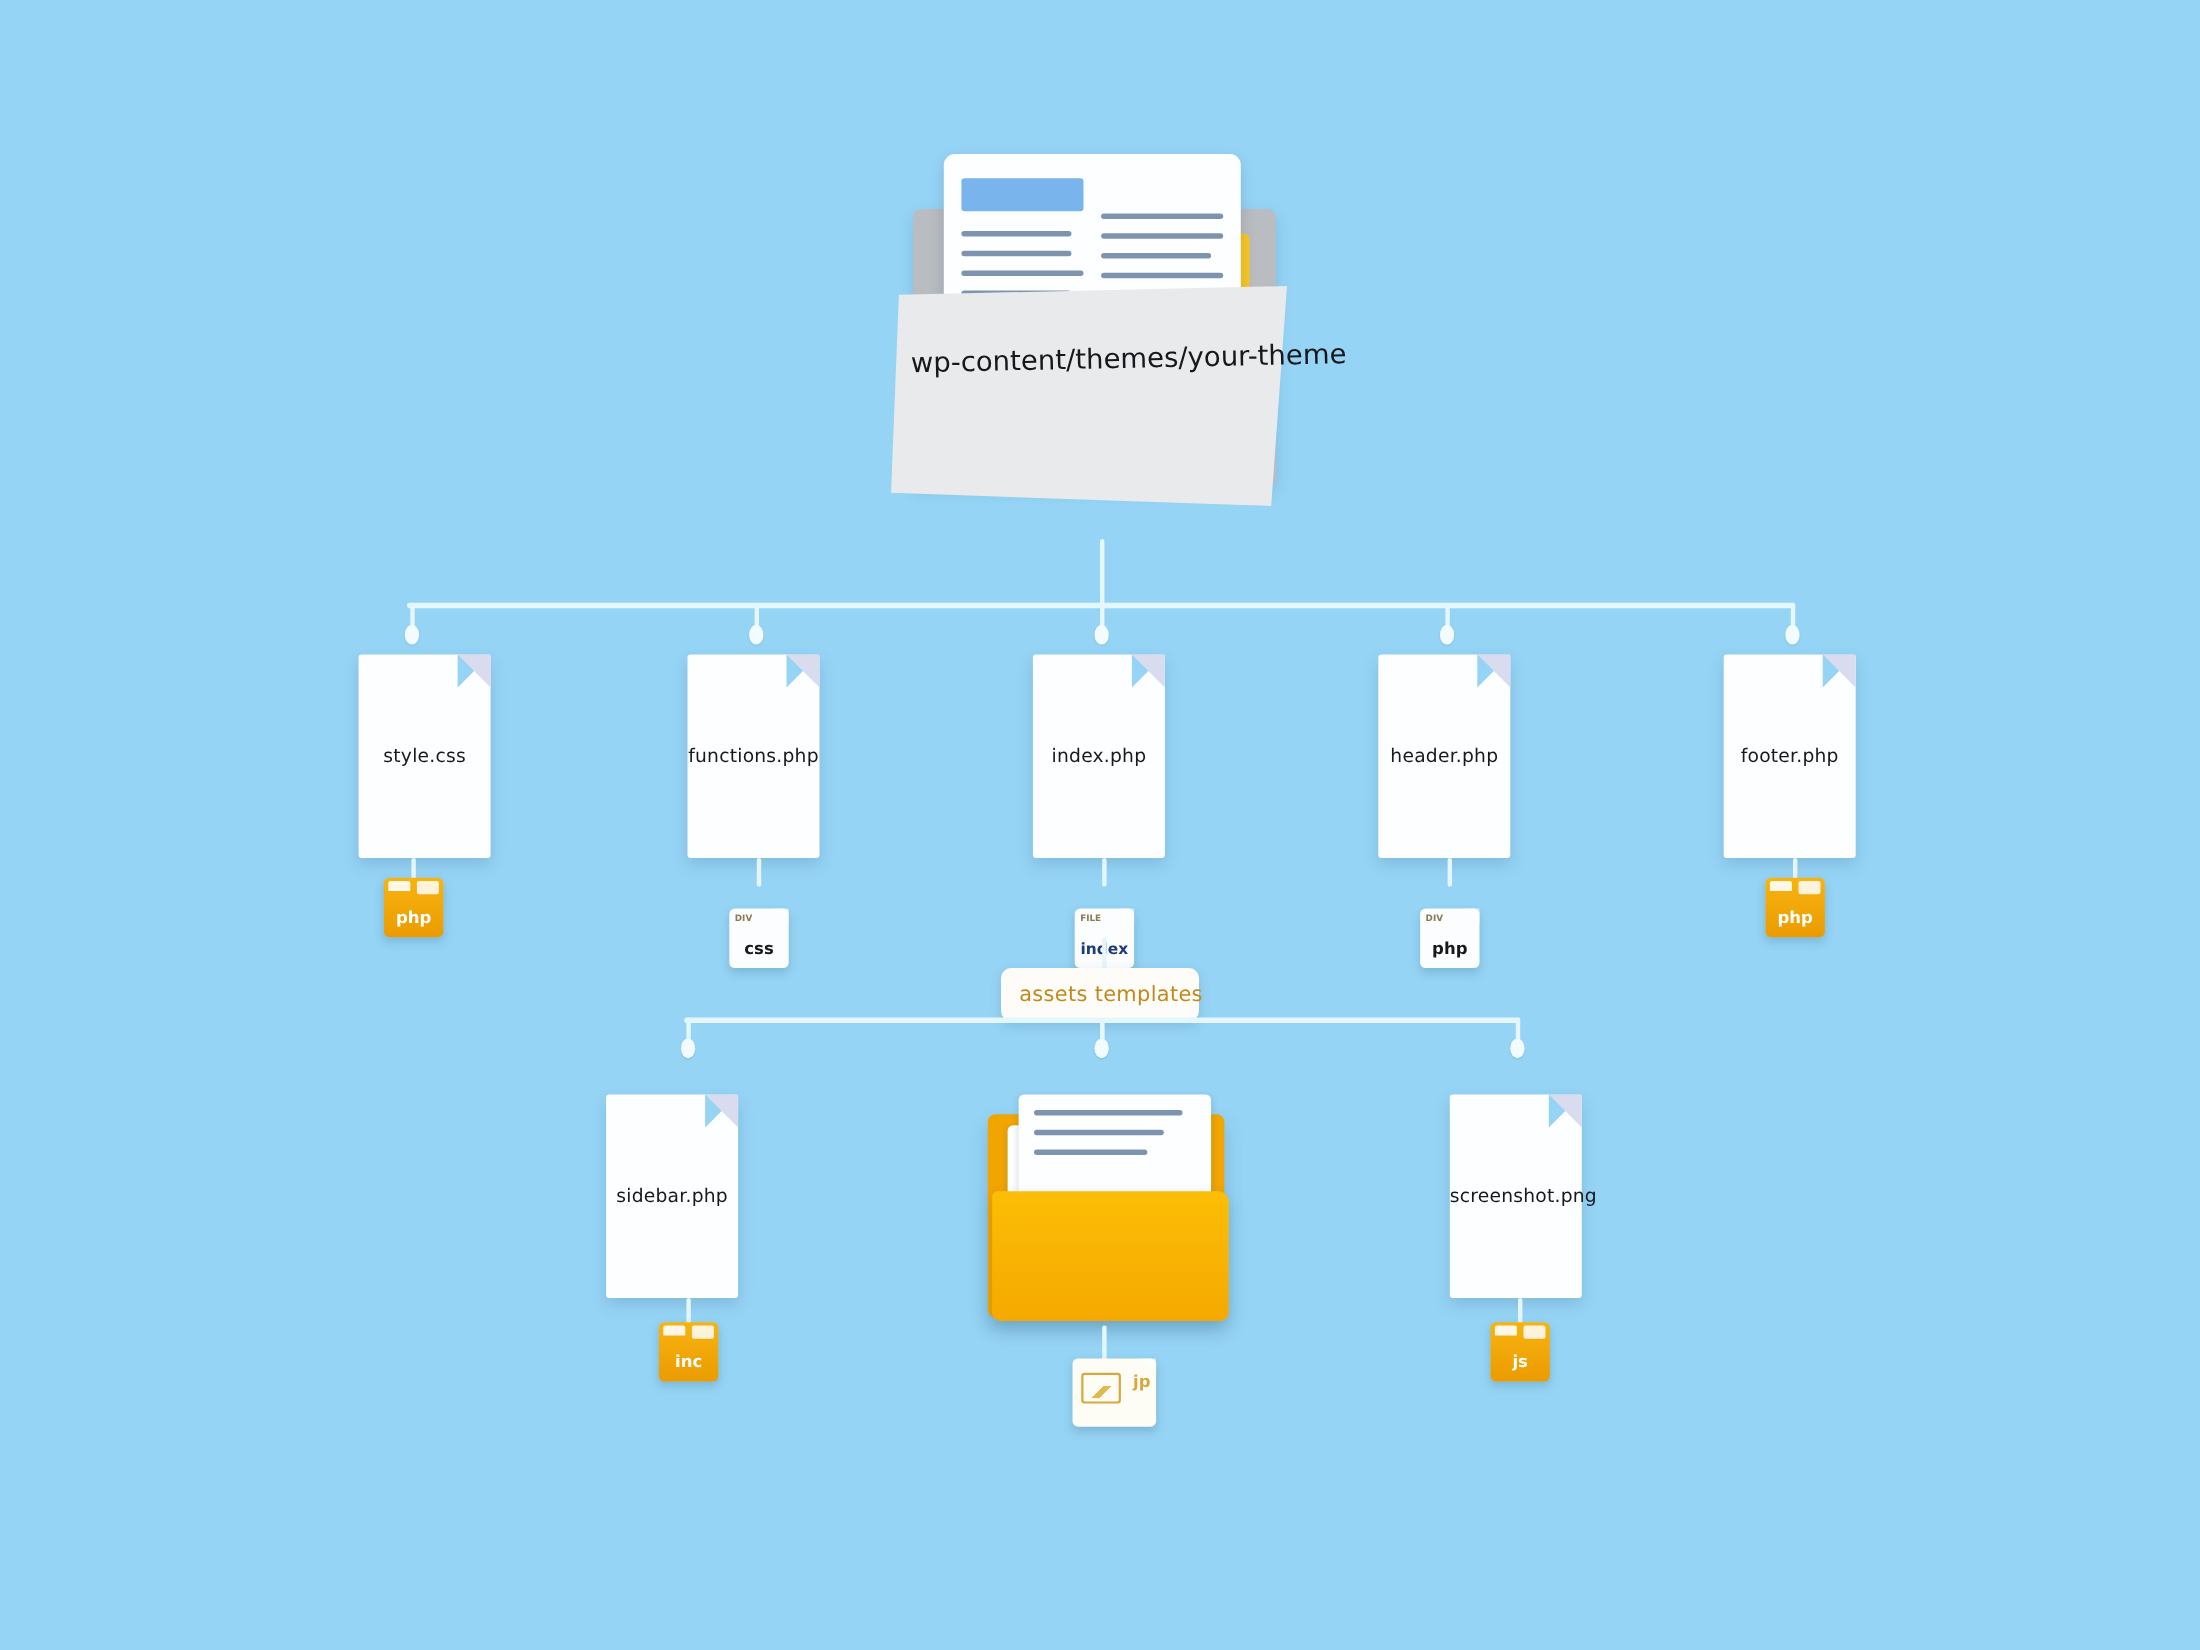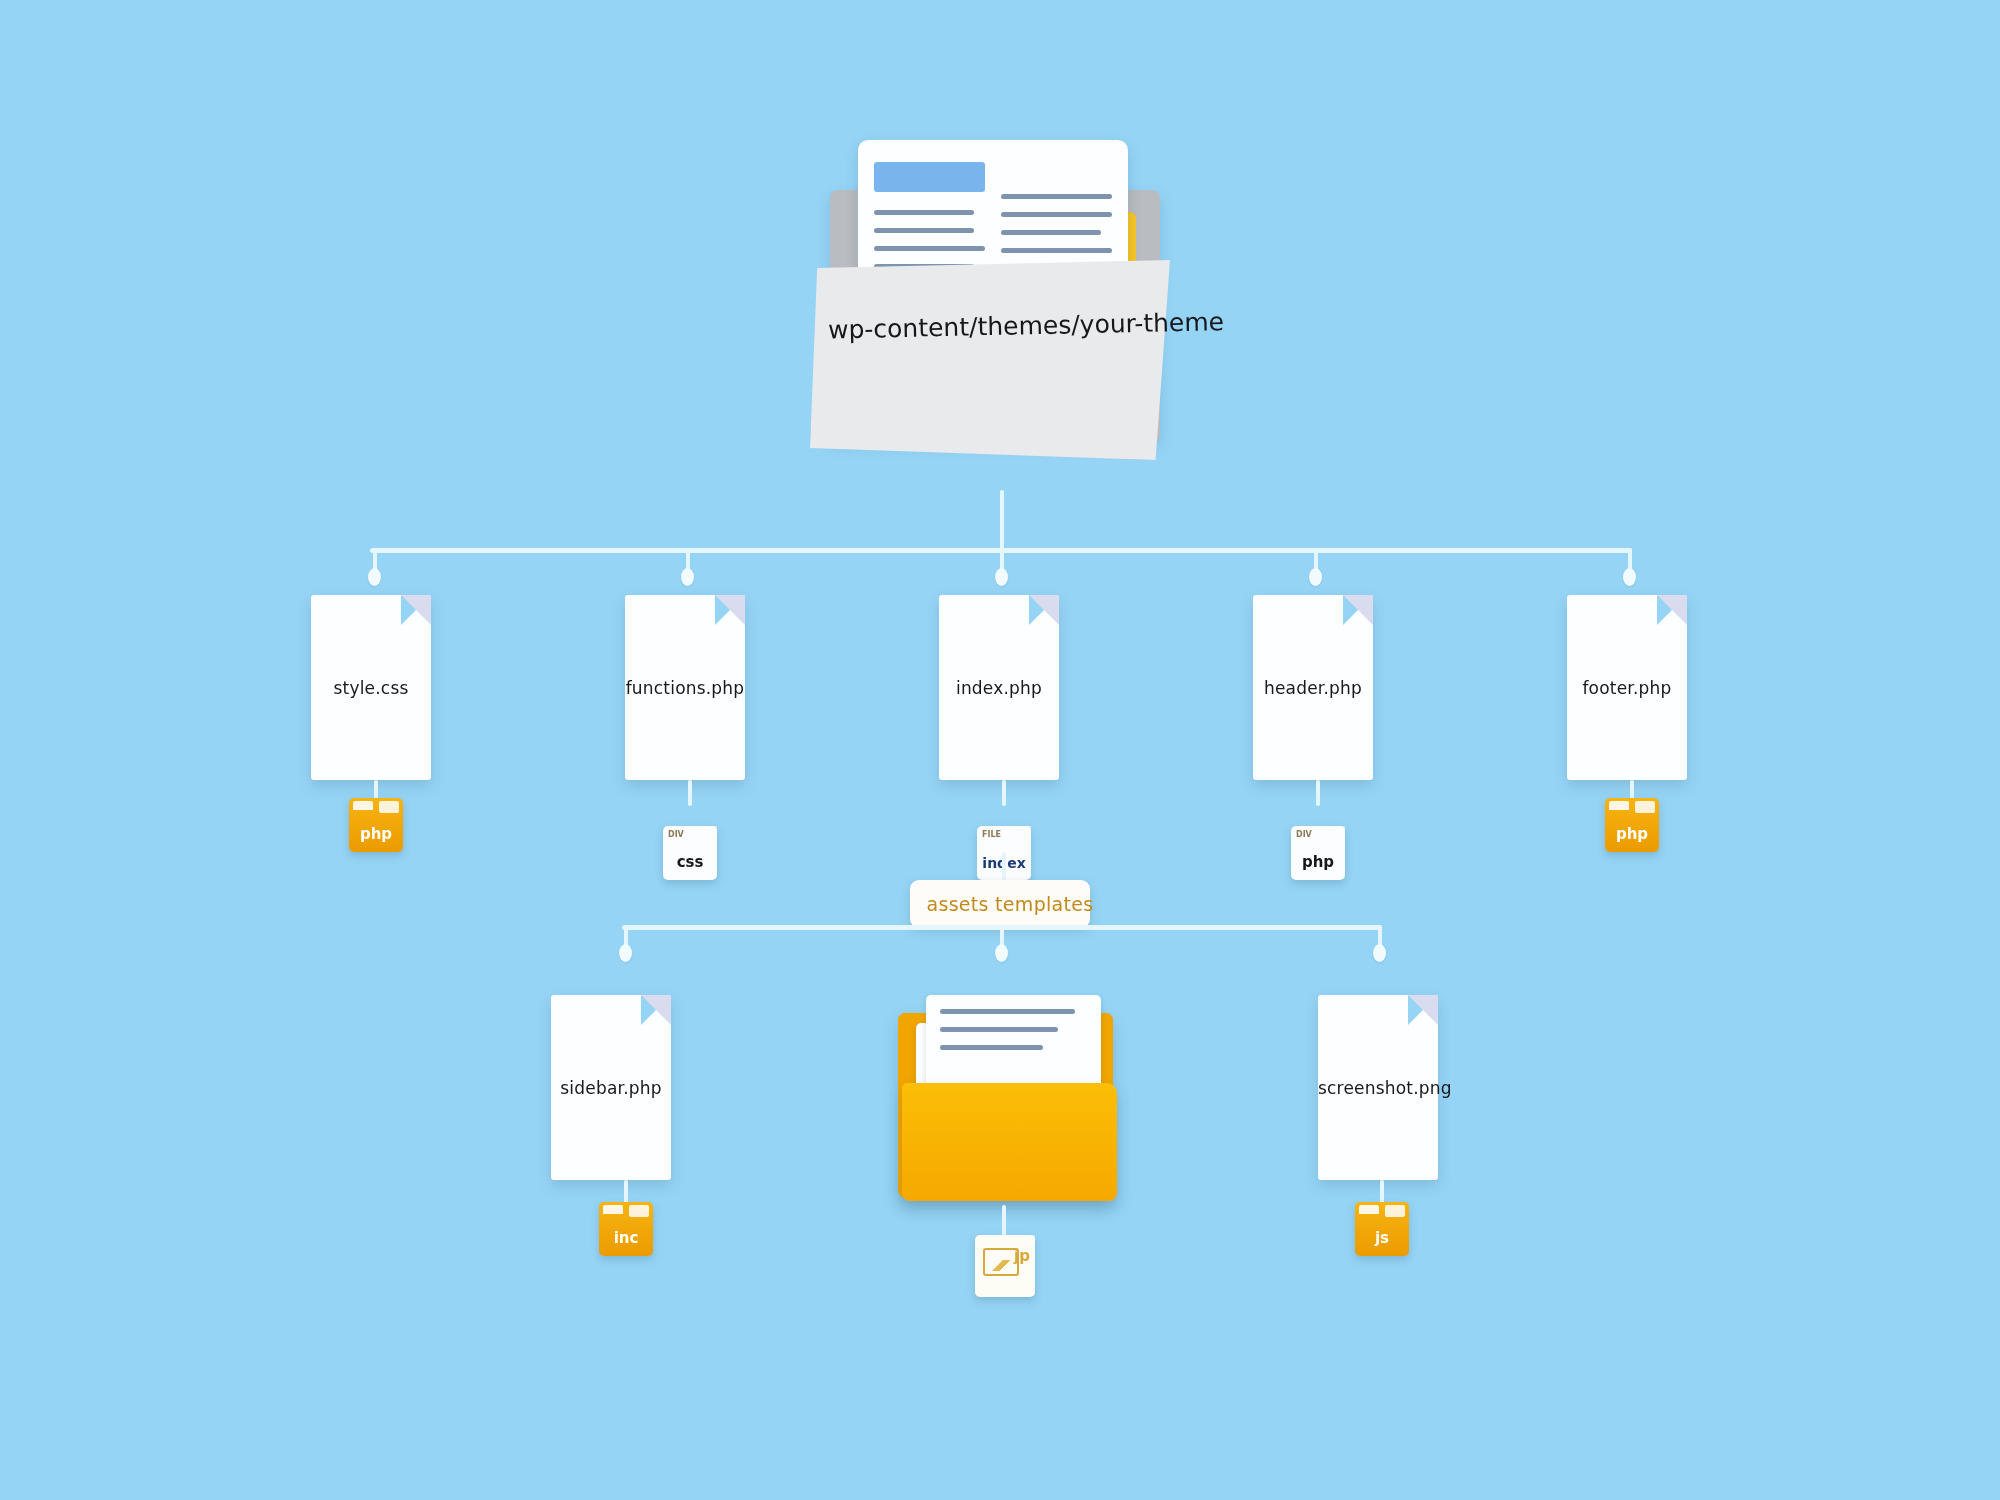--- a/index.html
+++ b/index.html
@@ -102,21 +102,21 @@
   .badge .btxt{
     position:absolute;left:0;right:0;bottom:9px;text-align:center;
     font-size:15px;font-weight:bold;
   }
   .badge.orange .btxt{color:#ffffff;}
   .badge.white .btxt{color:#17191d;}
   .badge.white .bmini{
     position:absolute;left:5px;top:4px;font-size:8px;color:#8a7a55;font-weight:bold;
   }
   .badge.white.html .btxt{color:#1c3a78;font-size:14px;}
-  .badge.img{background:#fdfdf6;}
+  .badge.img{background:#fdfdf6;padding-left:16px;}
   .badge.img .imgglyph{
     position:absolute;left:8px;top:13px;width:36px;height:28px;
     border:2px solid #d8a83c;border-radius:3px;box-sizing:border-box;
   }
   .badge.img .imgglyph::after{
     content:"";position:absolute;left:3px;bottom:3px;width:26px;height:11px;
     background:linear-gradient(135deg,transparent 40%,#e3b94f 41%,#e3b94f 60%,transparent 61%);
   }
   .badge.img .imgtxt{
     position:absolute;right:5px;top:12px;font-size:15px;color:#d8a83c;font-weight:bold;
@@ -207,21 +207,21 @@
 
   <div class="conn v" style="left:1000px;top:548px;height:35px;"></div>
   <div class="dot" style="left:995px;top:568px;"></div>
 
   <div class="conn v" style="left:1314px;top:548px;height:35px;"></div>
   <div class="dot" style="left:1309px;top:568px;"></div>
 
   <div class="conn v" style="left:1628px;top:548px;height:35px;"></div>
   <div class="dot" style="left:1623px;top:568px;"></div>
 
-  <div class="file-card big" style="left:311px;top:595px;">
+  <div class="file-card big" style="left:326px;top:595px;">
     <div class="fold-cut"></div>
     <div class="fold"></div>
     <div class="fname">style.css</div>
   </div>
   <div class="file-card big" style="left:939px;top:595px;">
     <div class="fold-cut"></div>
     <div class="fold"></div>
     <div class="fname">index.php</div>
   </div>
   <div class="file-card big" style="left:625px;top:595px;">

